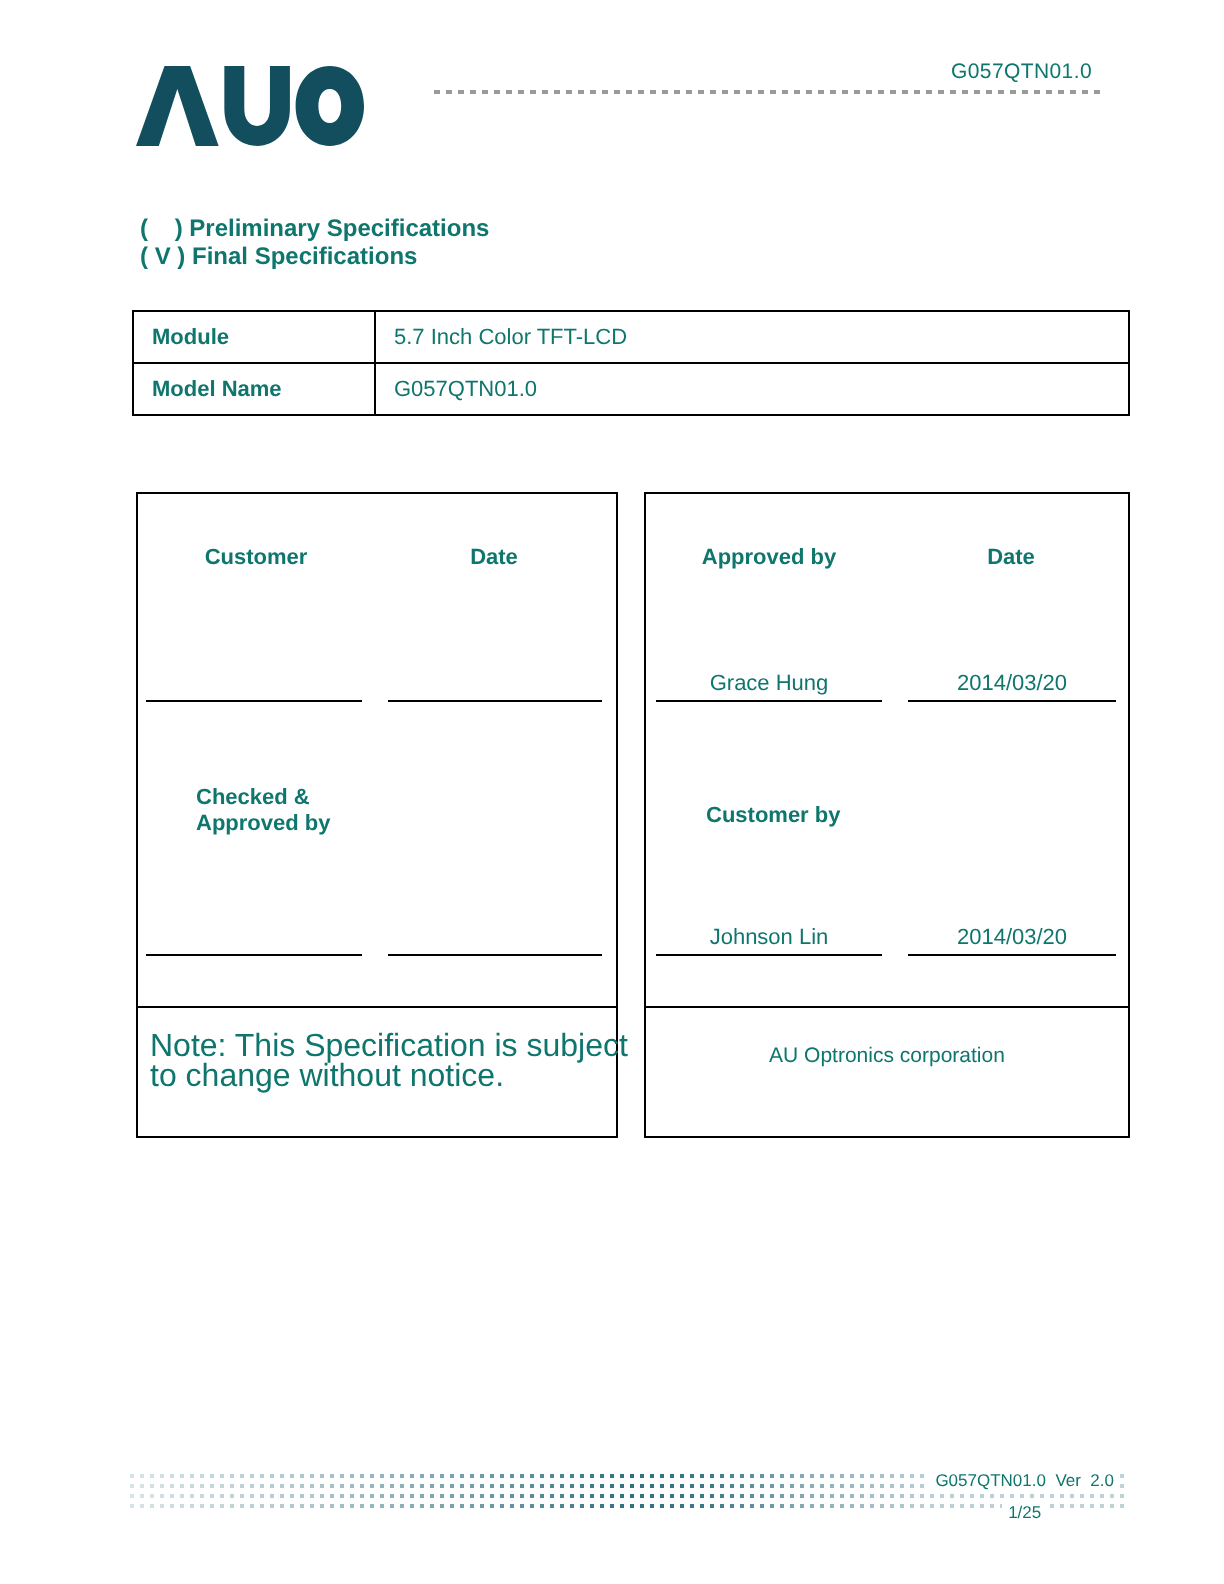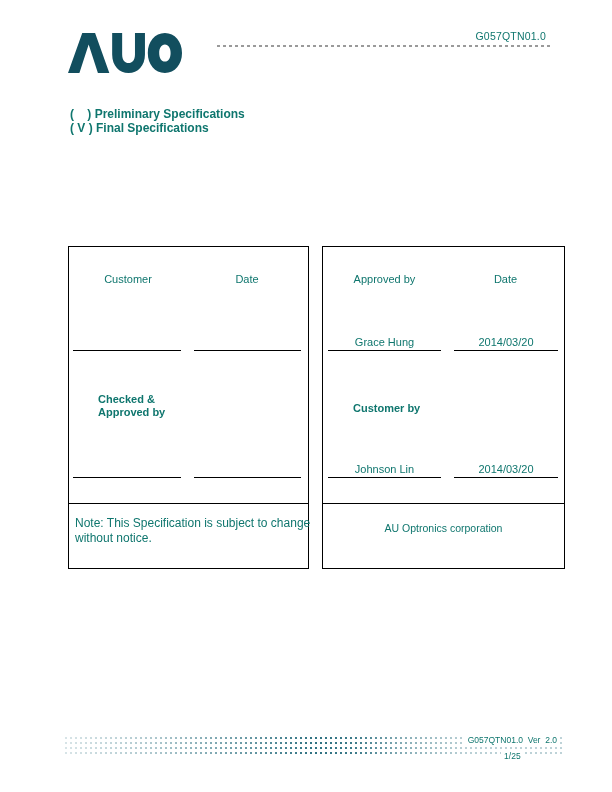--- a/index.html
+++ b/index.html
@@ -27,26 +27,26 @@
     position:absolute;left:66px;top:155px;width:499px;border-collapse:collapse;table-layout:fixed;
   }
   .module-table td{
     border:1.6px solid #000;font-size:11px;height:23px;padding:1px 9px;vertical-align:middle;
   }
   .module-table td.lbl{width:102px;font-weight:bold;}
   
   .sig-box{position:absolute;top:246px;height:321px;border:1.6px solid #000;background:#fff;}
   .box-left{left:68px;width:239px;}
   .box-right{left:322px;width:241px;}
-  .sig-box .hdr{position:absolute;top:26px;font-weight:normal;font-size:11px;text-align:center;}
+  .sig-box .hdr{position:absolute;top:26px;font-weight:bold;font-size:11px;text-align:center;}
   .sig-box .name{position:absolute;font-size:11px;text-align:center;}
   .sig-box .sigline{position:absolute;height:0;border-top:1.5px solid #000;}
   .sig-box .divider{position:absolute;left:-1px;right:-1px;top:256px;border-top:1.6px solid #000;}
   .sec2-hdr{position:absolute;font-weight:bold;font-size:11px;line-height:13px;white-space:pre-line;}
-  .note-text{position:absolute;left:6px;top:269px;width:246px;font-size:12px;line-height:15px;}
+  .note-text{position:absolute;left:6px;top:269px;width:246px;font-size:16px;line-height:15px;}
   .org-text{position:absolute;left:0;top:274px;width:100%;text-align:center;font-size:10.5px;line-height:15px;}
   
   .footer-band{position:absolute;left:65px;top:737px;width:500px;height:18px;}
   .footer-band .row{
     height:2px;margin-bottom:3px;
     background:repeating-linear-gradient(90deg,#256b7c 0 2px,transparent 2px 5px);
   }
   .footer-band .fade{
     position:absolute;inset:0;
     background:linear-gradient(90deg,
@@ -80,20 +80,32 @@
     <span class="sr-only">AUO</span>
   </div>
   <div class="doc-number">G057QTN01.0</div>
   <div class="header-rule"></div>
 
   <div class="spec-status">
     <div>(    ) Preliminary Specifications</div>
     <div>( V ) Final Specifications</div>
   </div>
 
+  <table class="module-table">
+    <tbody>
+      <tr>
+        <td class="lbl">Module</td>
+        <td>5.7 Inch Color TFT-LCD</td>
+      </tr>
+      <tr>
+        <td class="lbl">Model Name</td>
+        <td>G057QTN01.0</td>
+      </tr>
+    </tbody>
+  </table>
 
   <div class="sig-box box-left">
     <div class="hdr" style="left:4px;width:110px;">Customer</div>
     <div class="hdr" style="left:124px;width:108px;">Date</div>
     <div class="sigline" style="left:4px;top:103px;width:108px;"></div>
     <div class="sigline" style="left:125px;top:103px;width:107px;"></div>
     <div class="sec2-hdr" style="left:29px;top:146px;">Checked &amp;
 Approved by</div>
     <div class="sigline" style="left:4px;top:230px;width:108px;"></div>
     <div class="sigline" style="left:125px;top:230px;width:107px;"></div>

